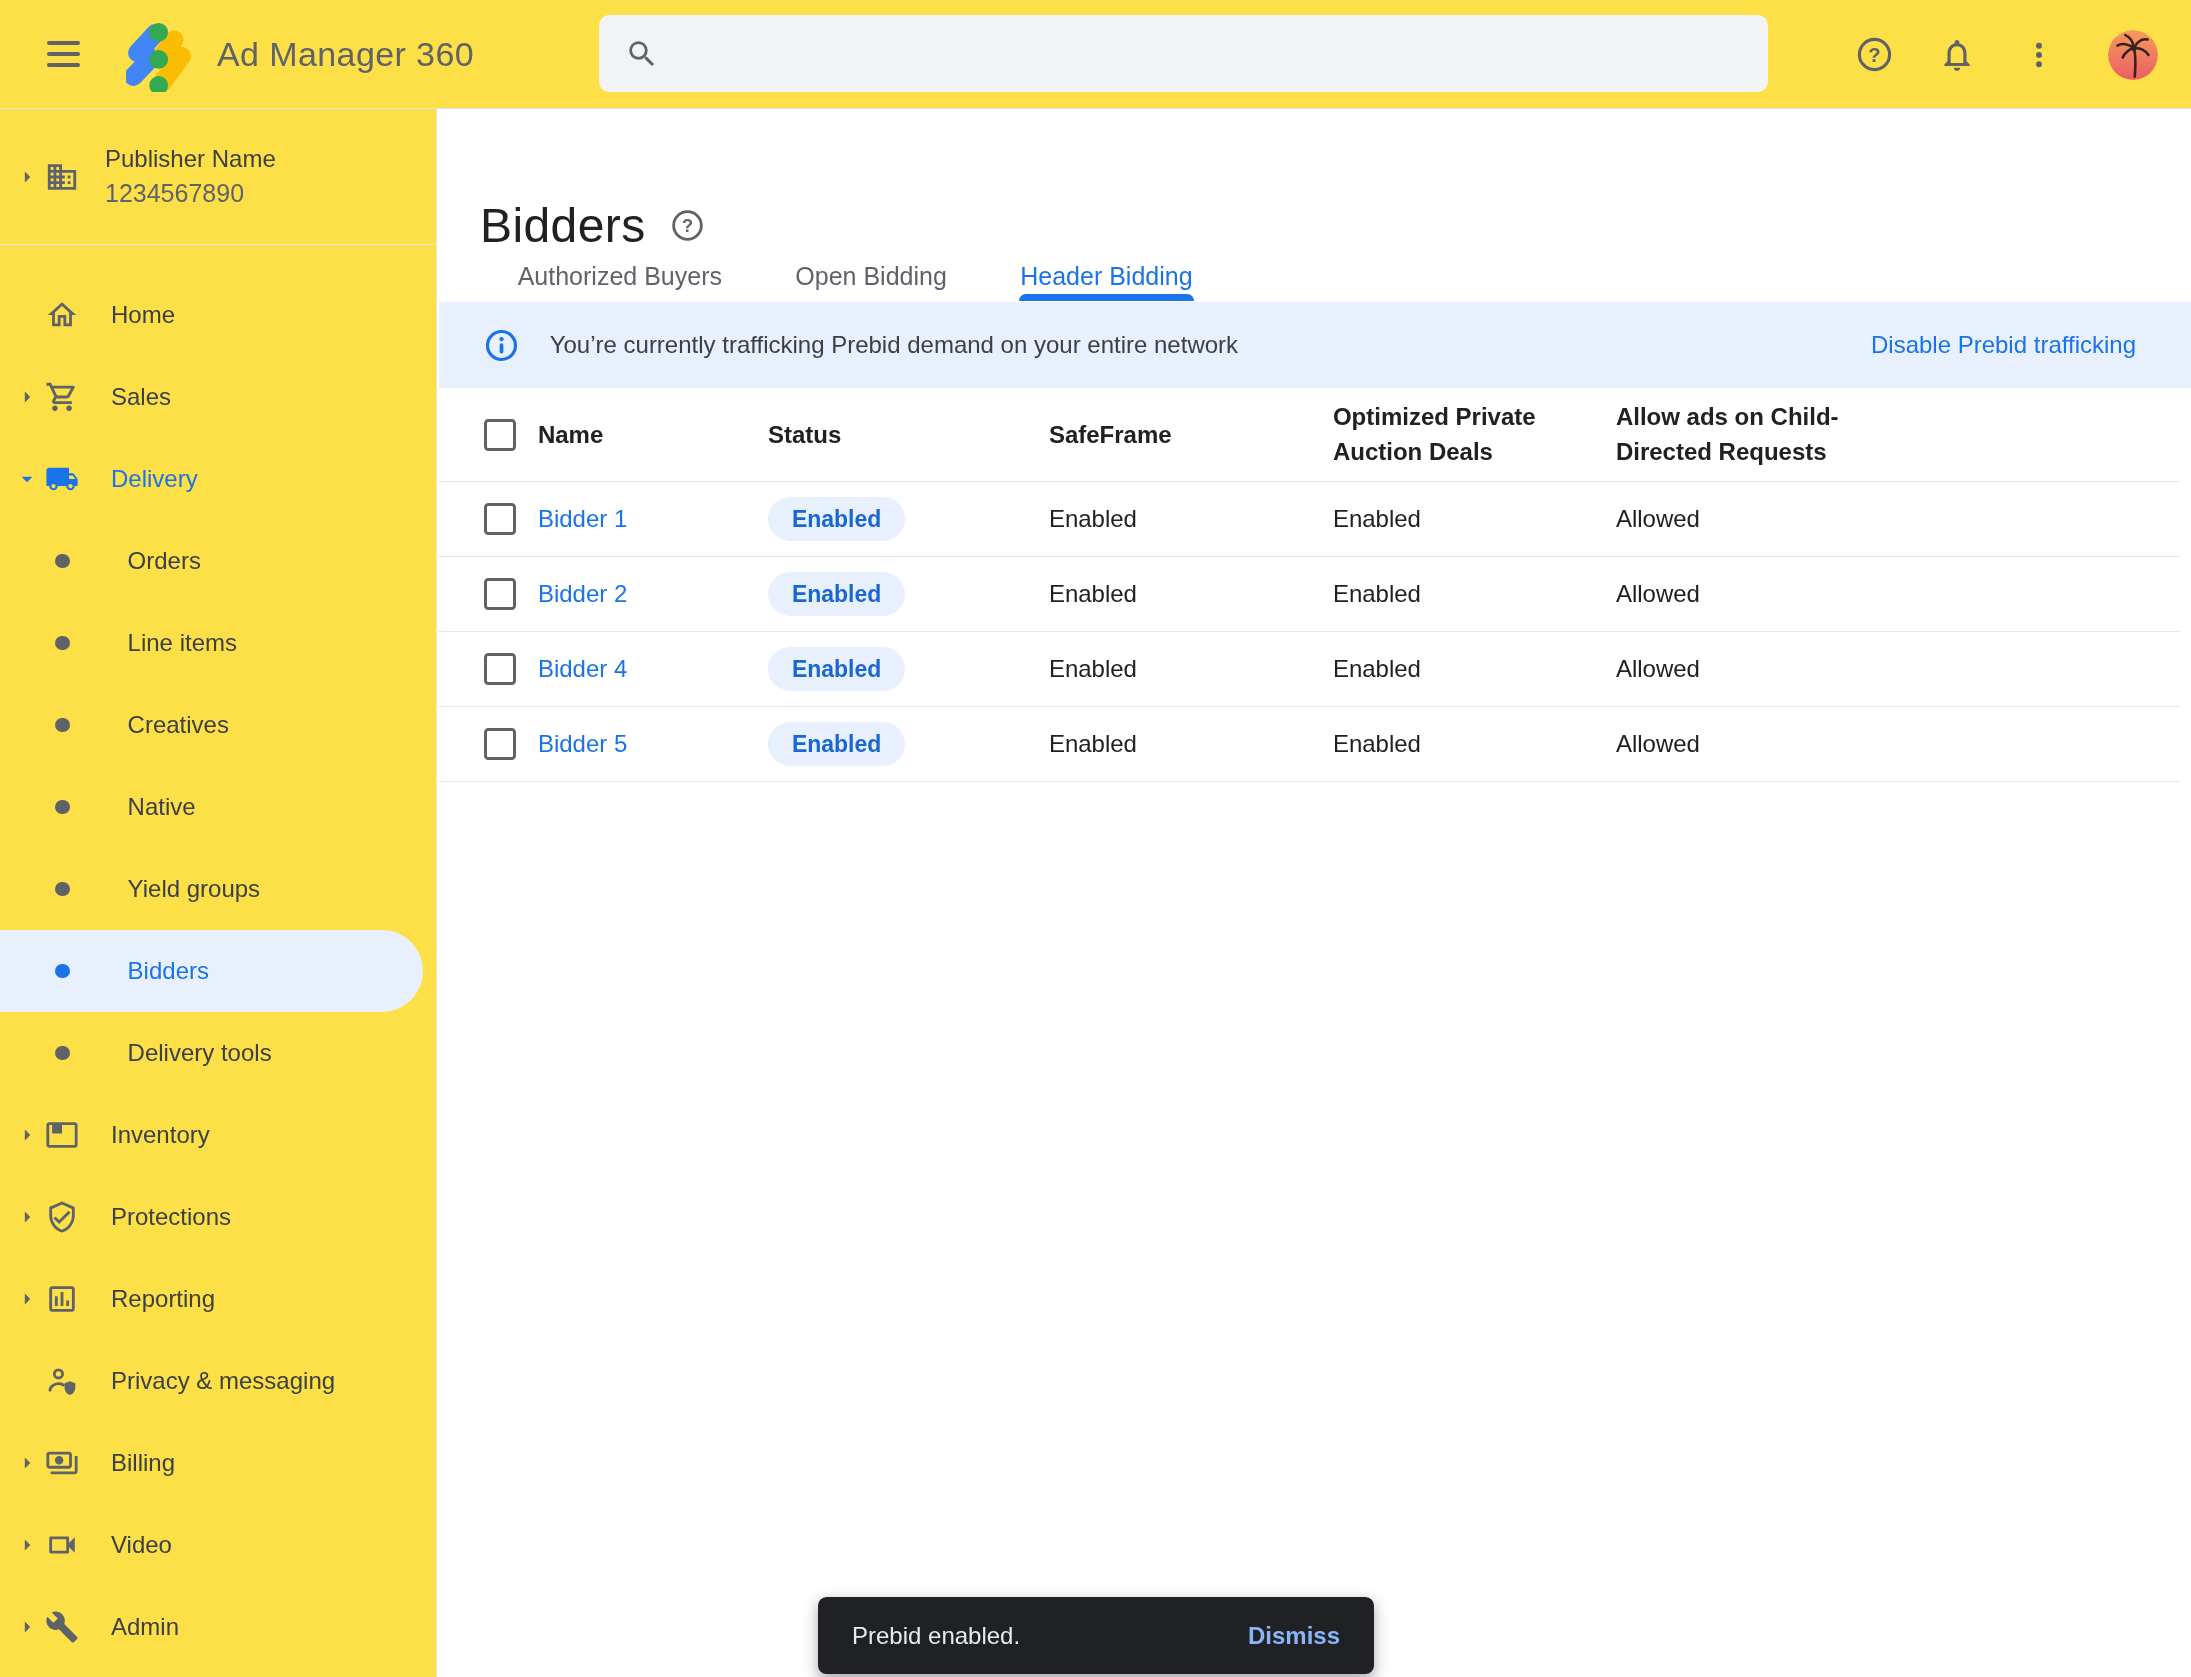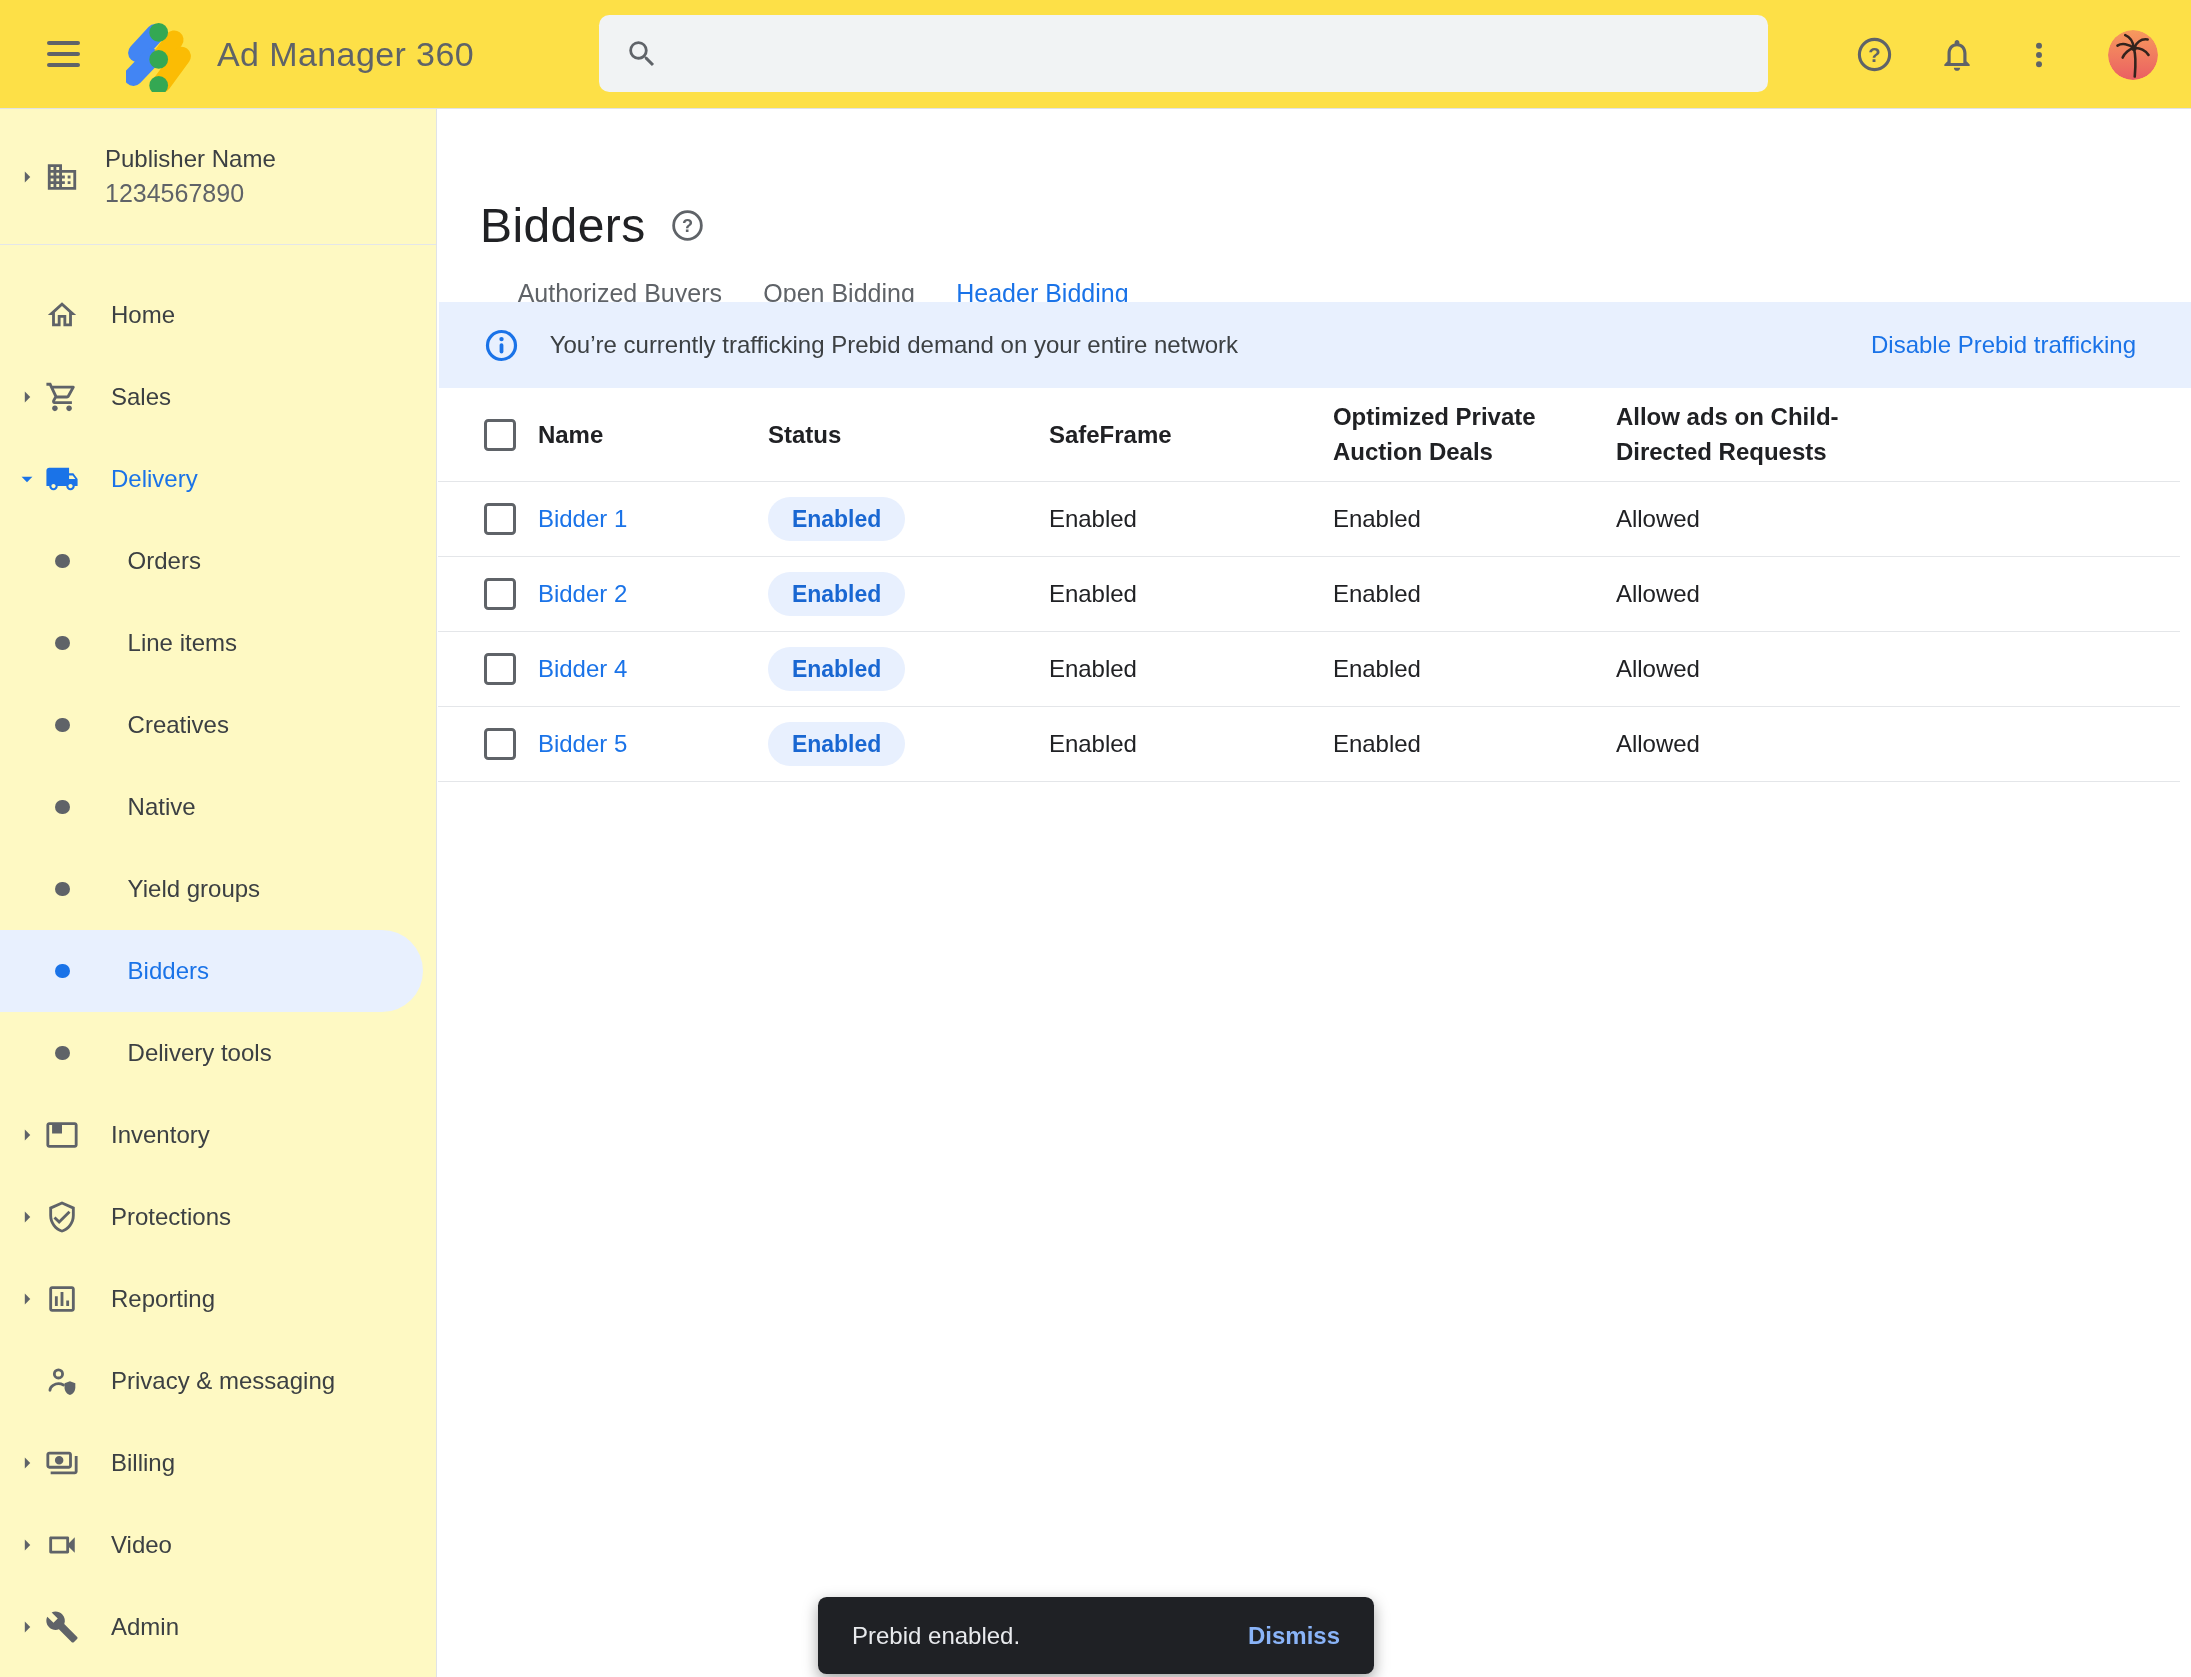--- a/index.html
+++ b/index.html
@@ -33,21 +33,21 @@
   .searchbar{position:absolute;left:599px;top:15.4px;width:1169px;height:77px;
     background:var(--search-bg);border-radius:10.3px;display:flex;align-items:center;padding-left:26px}
   .search-input{border:none;outline:none;background:transparent;font-size:26px;color:var(--text);
     flex:1;margin-left:20.5px;font-family:inherit}
   .top-actions{position:absolute;right:0;top:0;height:109px;display:flex;align-items:center;
     gap:43px;padding-right:34px}
   .icon-btn{width:39px;height:39px;display:flex;align-items:center;justify-content:center;cursor:pointer}
   .avatar{width:50px;height:50px;border-radius:50%;overflow:hidden;margin-left:6.8px;cursor:pointer;flex:0 0 auto}
 
   
-  .sidebar{position:absolute;left:0;top:109px;width:437px;bottom:0;background:#fef9c3;
+  .sidebar{position:absolute;left:0;top:109px;width:437px;bottom:0;background:#fde047;
     border-right:1.3px solid var(--border);z-index:5}
   .publisher{height:136px;border-bottom:1.3px solid var(--divider);position:relative;
     display:flex;align-items:center;cursor:pointer}
   .chev{position:absolute;left:13.7px;top:50%;transform:translateY(-50%);width:26px;height:26px}
   .pub-icon{margin-left:45px;width:34px;height:34px;flex:0 0 auto}
   .pub-text{margin-left:26px;line-height:1.25}
   .pub-name{font-size:24px;color:var(--sidebar-text)}
   .pub-id{font-size:25px;color:var(--muted);margin-top:3.4px}
   .nav{padding-top:29px}
   .nav-item{height:82px;width:423px;display:flex;align-items:center;position:relative;
@@ -58,21 +58,21 @@
   .nav-item.sub .label{margin-left:58px}
   .nav-item.selected{background:var(--selected-bg)}
   .nav-item.selected .bullet{background:var(--accent)}
   .nav-item.selected .label{color:var(--accent);font-weight:500}
   .nav-item.parent-open .label{color:var(--accent);font-weight:500}
 
   
   .main{position:absolute;left:437px;top:109px;right:0;bottom:0;background:#fff}
   .title-row{position:absolute;left:43px;top:89px;display:flex;align-items:center;gap:24px}
   .page-title{font-size:48px;color:var(--text);letter-spacing:0.4px}
-  .tabs{position:absolute;left:79px;top:160px;height:49px;display:flex;gap:38px}
+  .tabs{position:absolute;left:79px;top:143px;height:49px;display:flex;gap:70px}
   .tab{font-size:25px;font-weight:500;color:var(--muted);padding:10.3px 1.7px 0 1.7px;
     position:relative;cursor:pointer;white-space:nowrap}
   .tab.active{color:var(--accent)}
   .tab.active::after{content:"";position:absolute;left:0;right:0;bottom:0;height:6.8px;
     background:var(--accent);border-radius:6.8px 6.8px 0 0}
   .banner{position:absolute;left:1.7px;right:0;top:193px;height:86px;background:var(--banner-bg);
     display:flex;align-items:center}
   .banner-icon{margin-left:45px;width:35px;height:35px;flex:0 0 auto}
   .banner-text{margin-left:31px;font-size:24px;color:var(--sidebar-text)}
   .banner-link{margin-left:auto;margin-right:55px;font-size:24px;font-weight:500;

